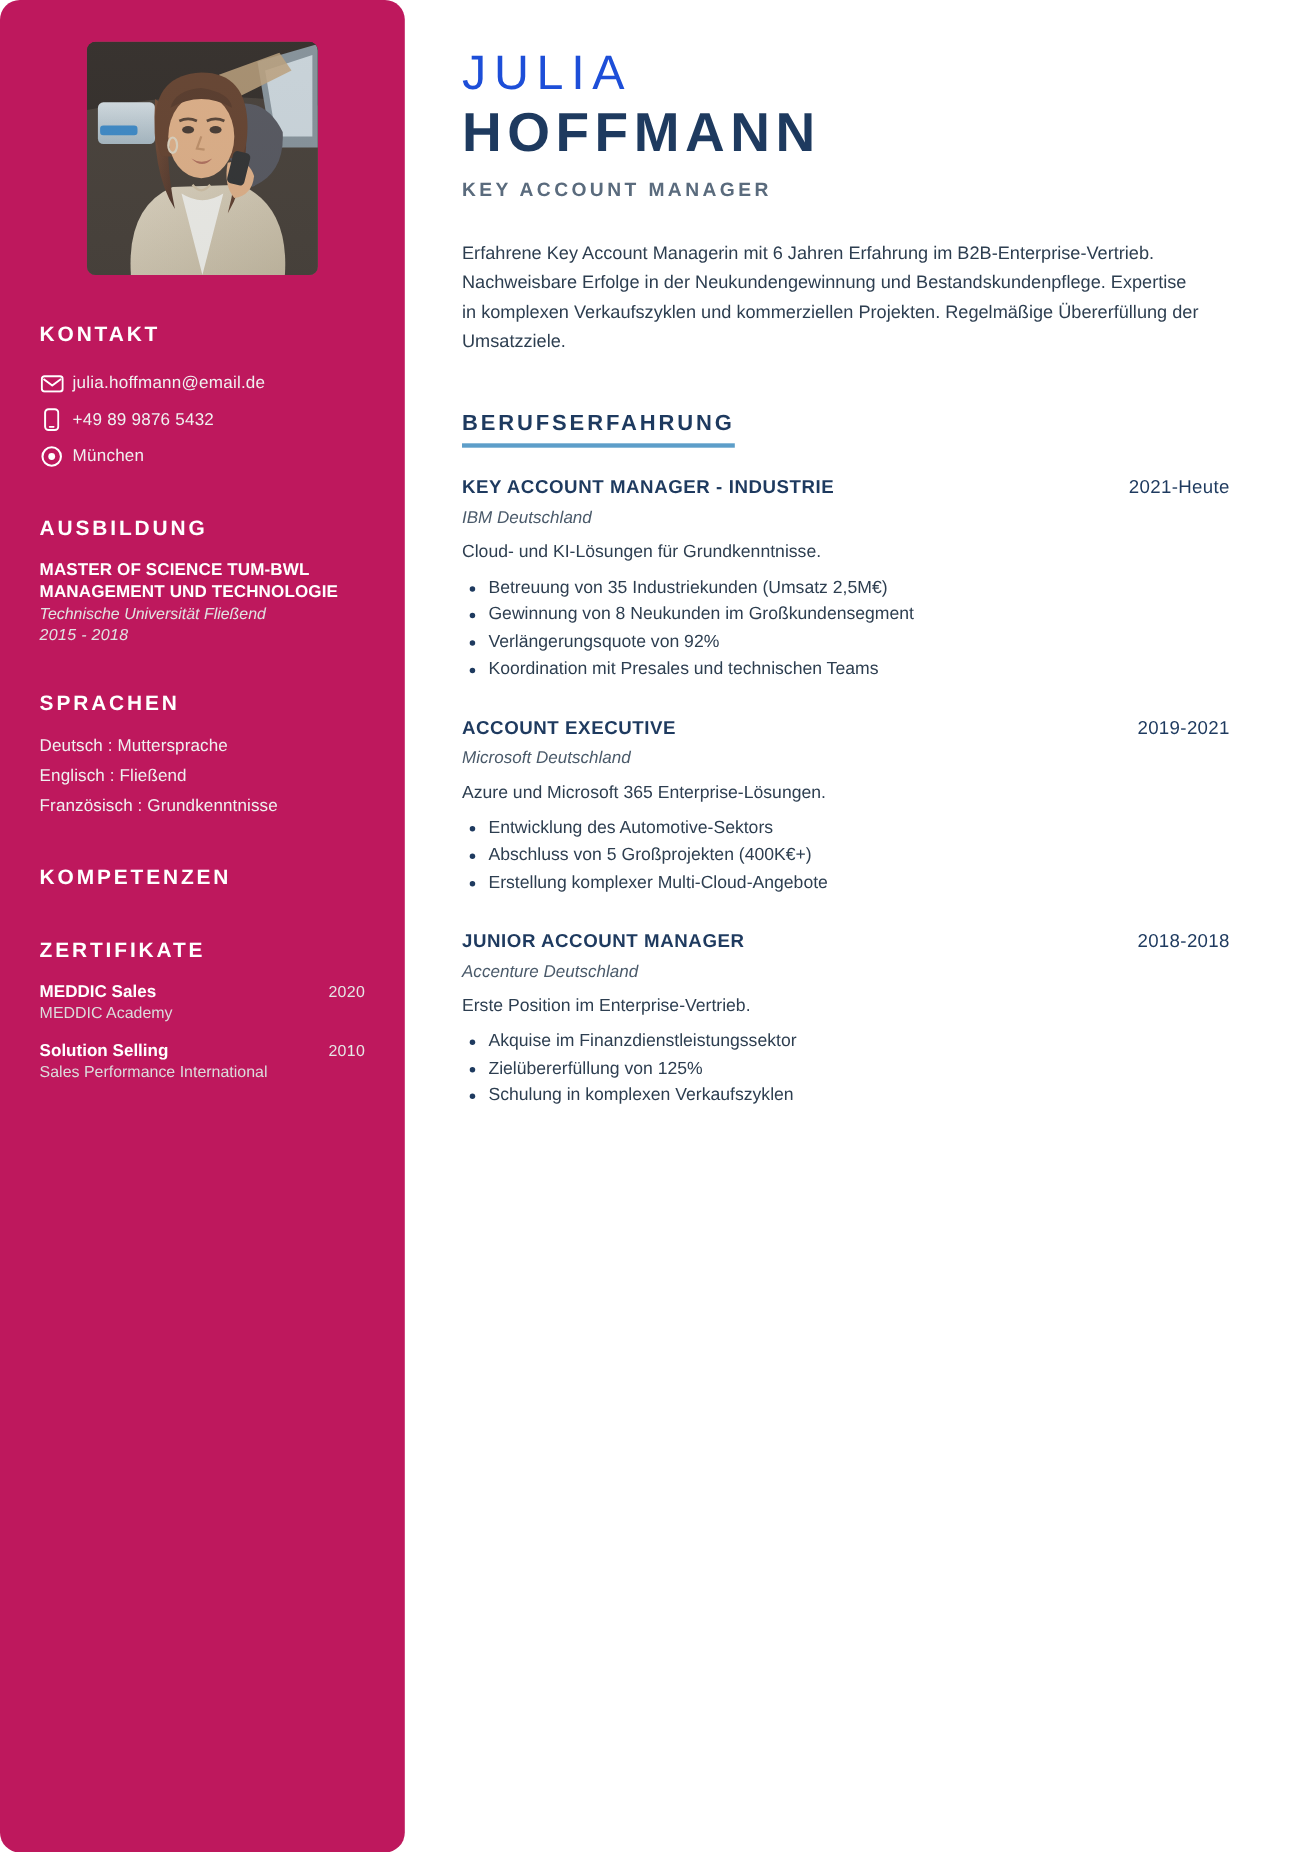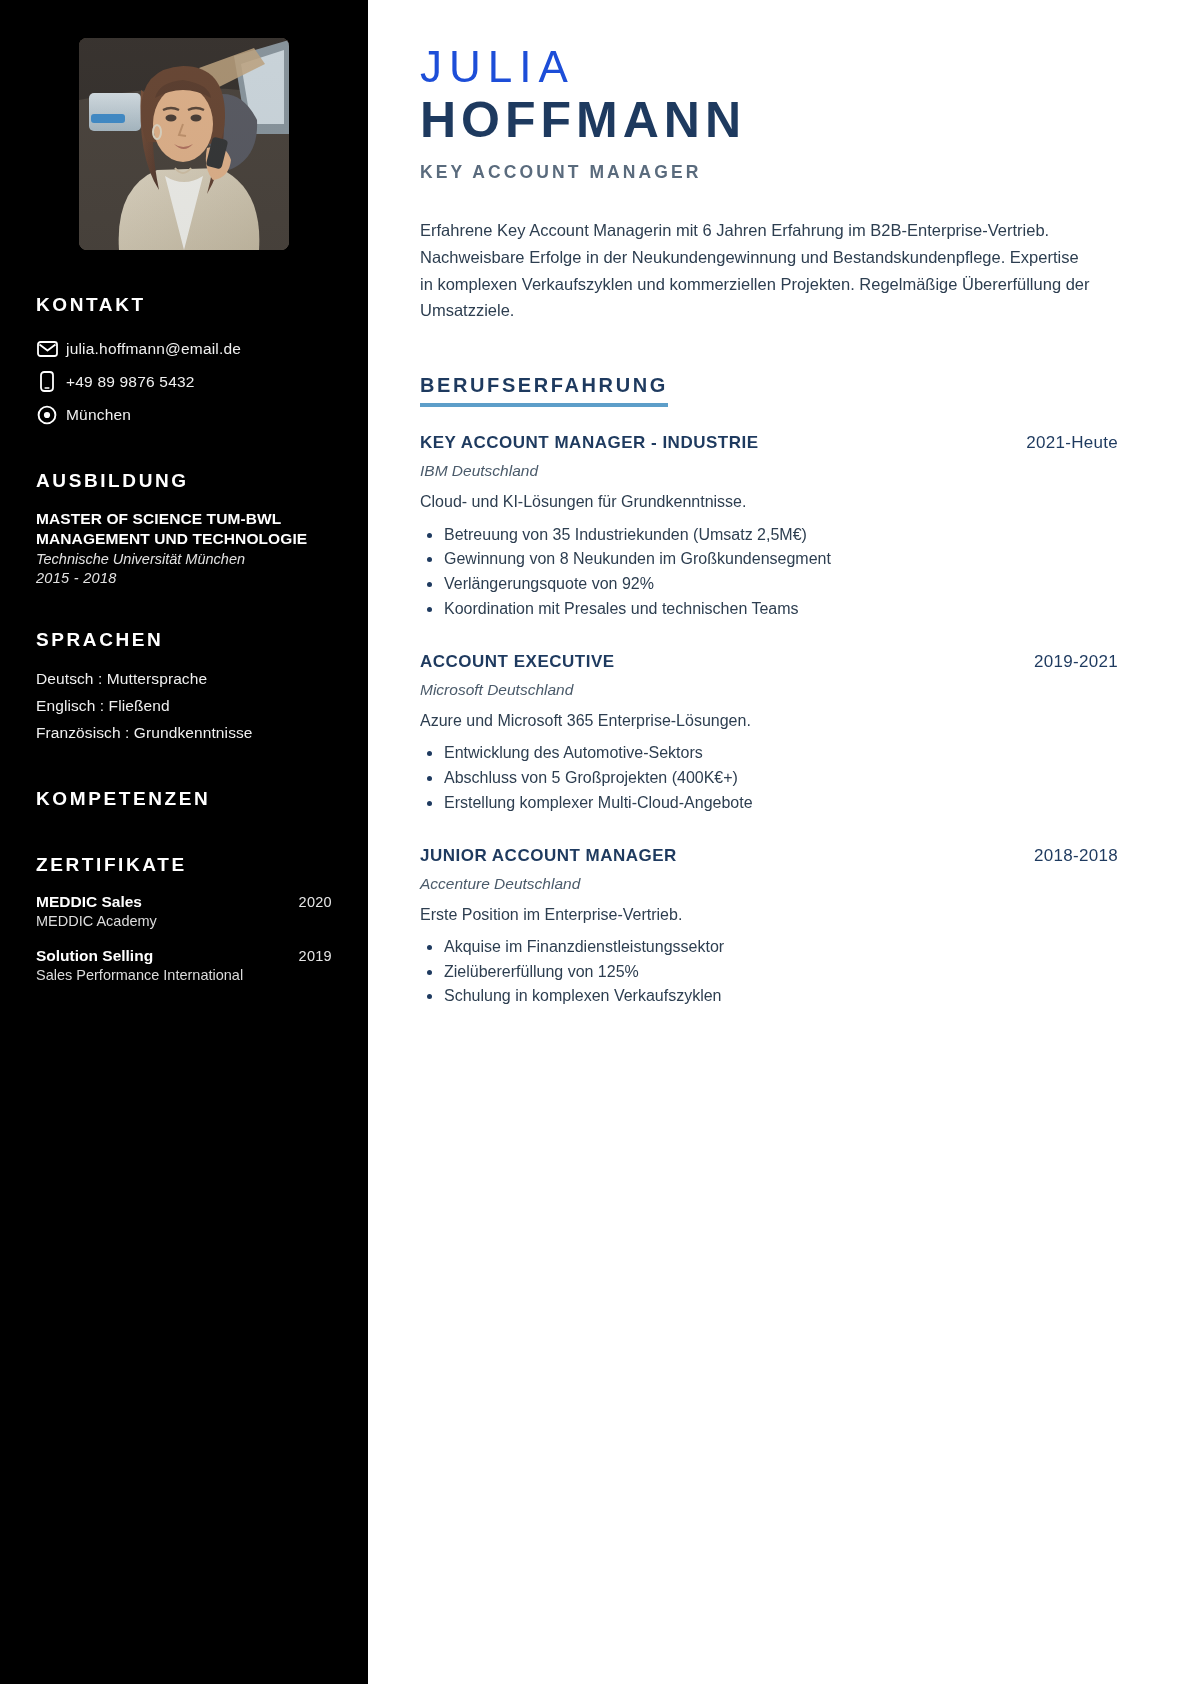--- a/index.html
+++ b/index.html
@@ -17,24 +17,25 @@
     height: 1684px;
     background: #ffffff;
     display: flex;
     overflow: hidden;
   }
 
   
   .sidebar {
     width: 368px;
     min-width: 368px;
-    background: #000000;
+    background: #be185d;
     color: #ffffff;
     padding: 0 36px;
     position: relative;
+    border-radius: 18px;
   }
 
   .photo-wrap {
     margin-top: 38px;
     display: flex;
     justify-content: center;
   }
 
   .photo {
     width: 210px;
@@ -344,21 +345,21 @@
             <circle cx="10" cy="10" r="3.1" fill="#ffffff"></circle>
           </svg>
         </span>
         <span class="contact-text">München</span>
       </div>
     </div>
 
     <div class="side-heading ausbildung-heading">AUSBILDUNG</div>
     <div class="edu-block">
       <div class="edu-degree">MASTER OF SCIENCE TUM-BWL MANAGEMENT UND TECHNOLOGIE</div>
-      <div class="edu-school">Technische Universität München</div>
+      <div class="edu-school">Technische Universität Fließend</div>
       <div class="edu-years">2015 - 2018</div>
     </div>
 
     <div class="side-heading sprachen-heading">SPRACHEN</div>
     <div class="lang-list">
       <div class="lang-row">Deutsch : Muttersprache</div>
       <div class="lang-row">Englisch : Fließend</div>
       <div class="lang-row">Französisch : Grundkenntnisse</div>
     </div>
 
@@ -369,21 +370,21 @@
       <div class="cert-item">
         <div class="cert-top">
           <span class="cert-name">MEDDIC Sales</span>
           <span class="cert-year">2020</span>
         </div>
         <div class="cert-issuer">MEDDIC Academy</div>
       </div>
       <div class="cert-item">
         <div class="cert-top">
           <span class="cert-name">Solution Selling</span>
-          <span class="cert-year">2019</span>
+          <span class="cert-year">2010</span>
         </div>
         <div class="cert-issuer">Sales Performance International</div>
       </div>
     </div>
 
   </aside>
 
   <section class="main">
 
     <h1 class="first-name">JULIA</h1>

